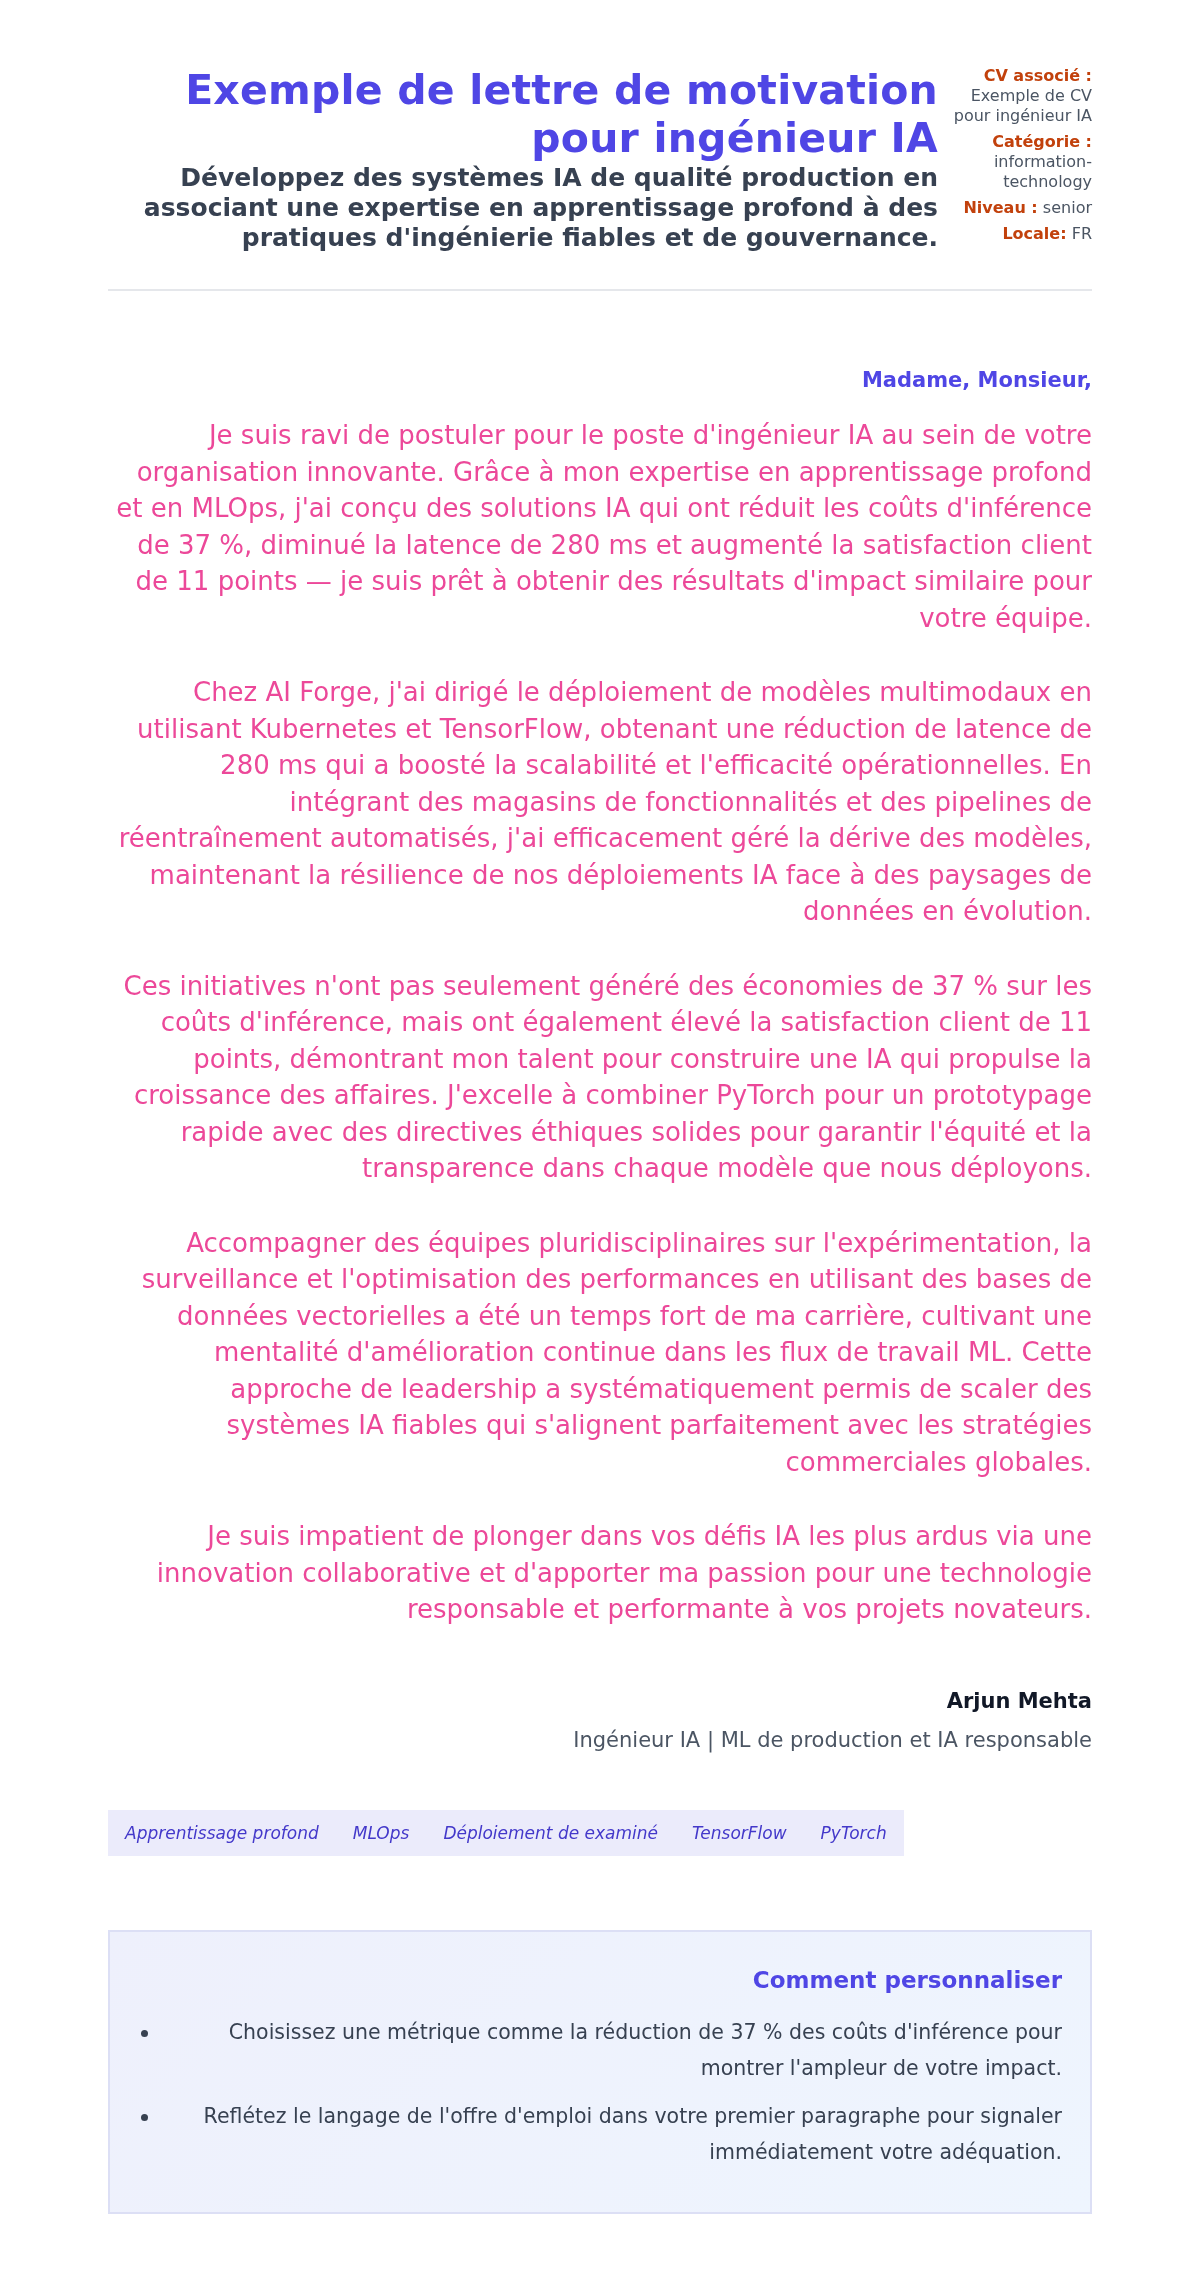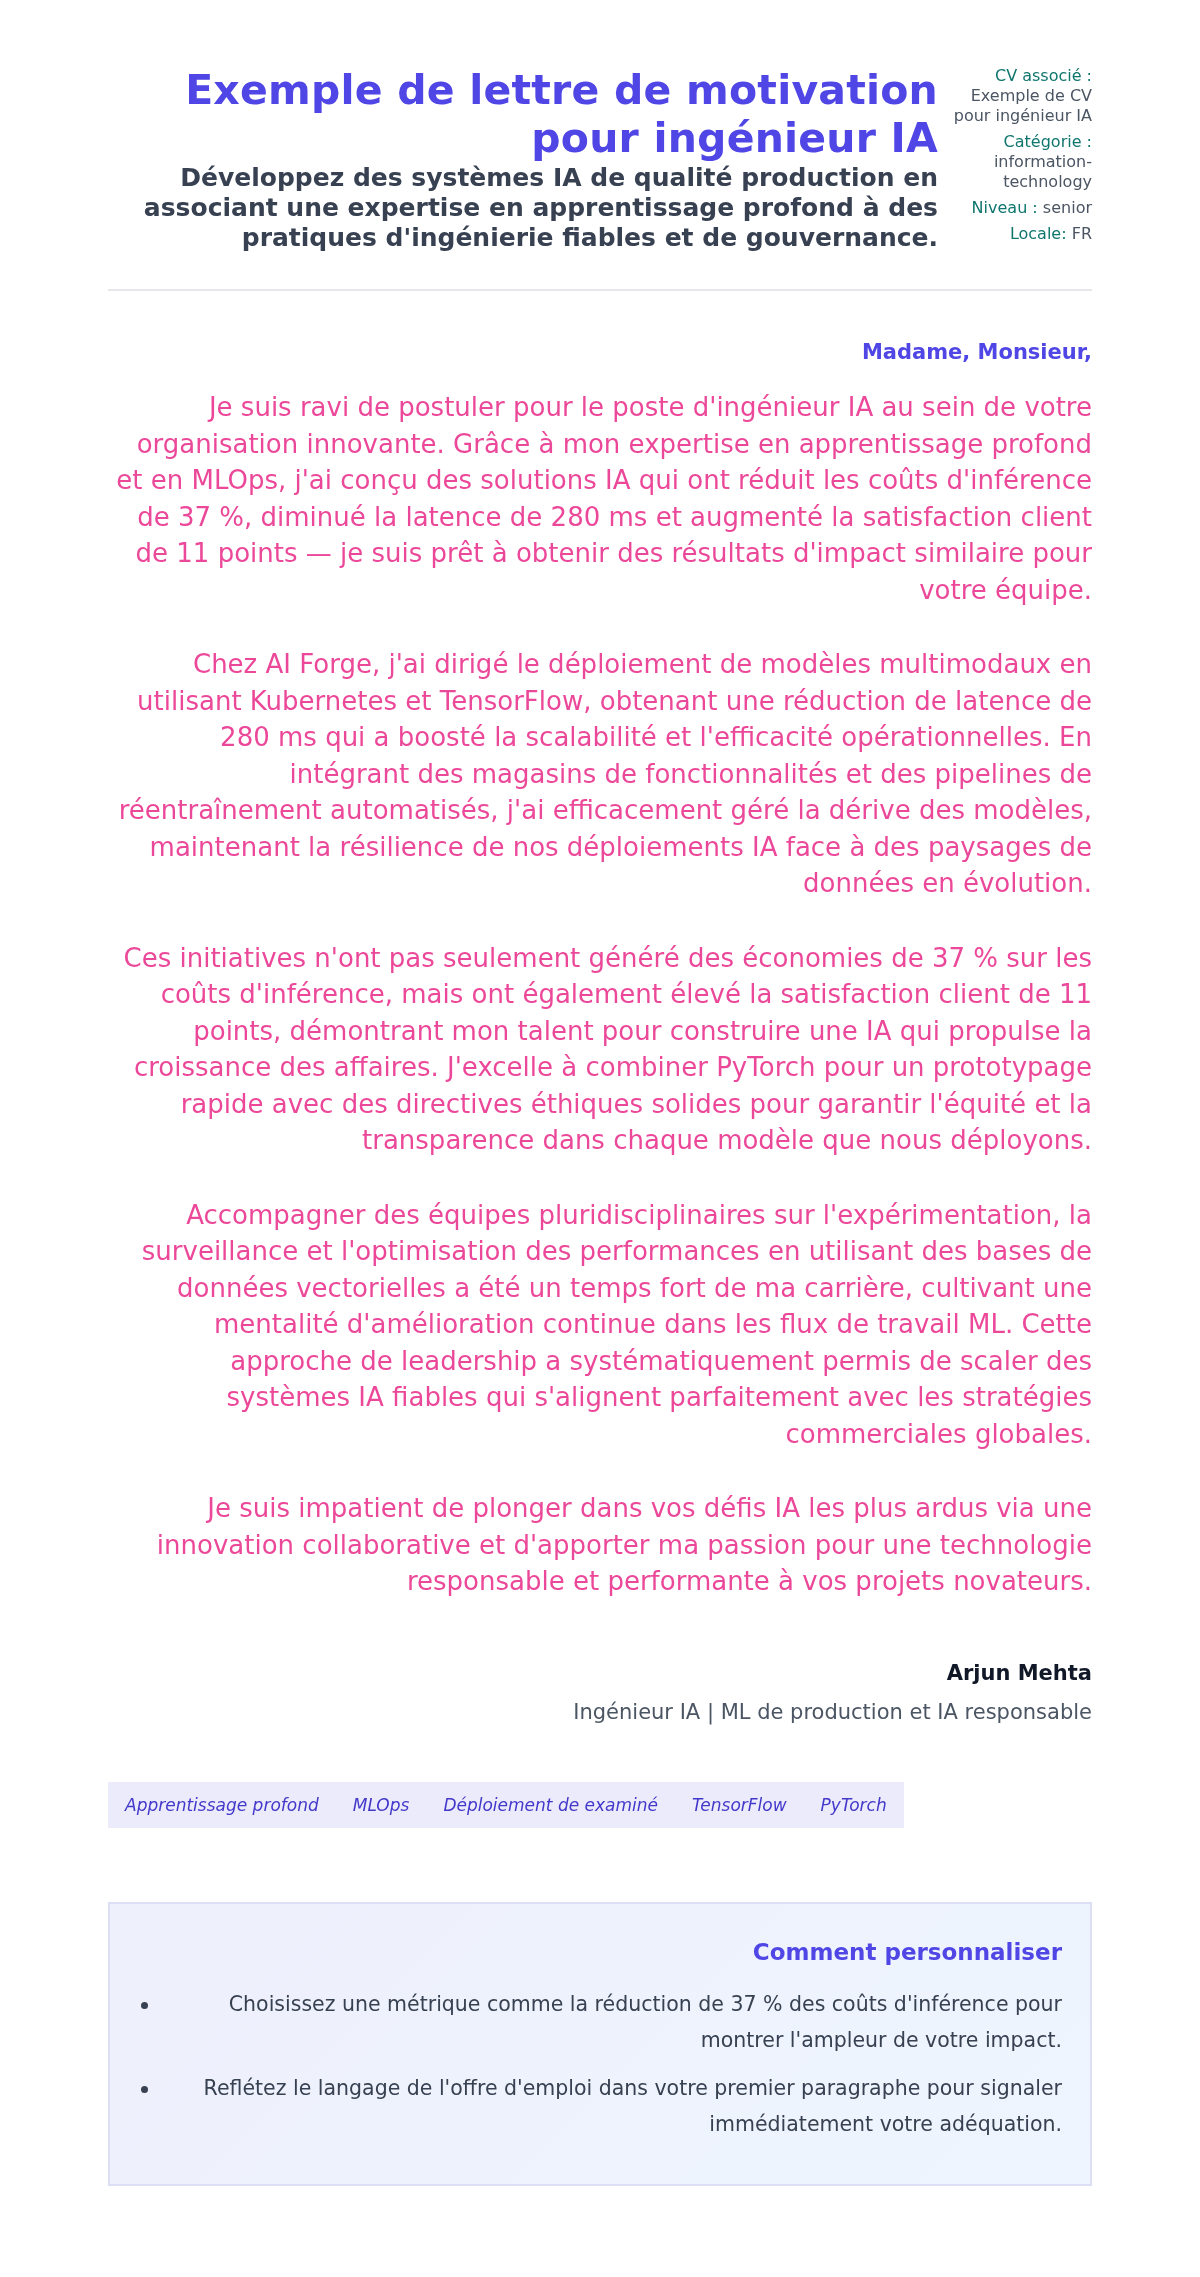--- a/index.html
+++ b/index.html
@@ -39,22 +39,22 @@
     }
     .meta {
       width: 150px;
       text-align: right;
       font-size: 16px;
       line-height: 20px;
       color: #4b5563;
       padding-top: 0;
     }
     .meta-row { margin-bottom: 6px; }
-    .meta-label { font-weight: 400; color: #0f766e; }
-    .letter { padding-top: 48px; }
+    .meta-label { font-weight: 700; color: #c2410c; }
+    .letter { padding-top: 48px; margin-top: 28px; }
     .salutation {
       font-size: 21px;
       font-weight: 700;
       color: #4f46e5;
       line-height: 26px;
       margin-bottom: 24px;
     }
     .paragraph {
       font-size: 26px;
       line-height: 36.5px;

